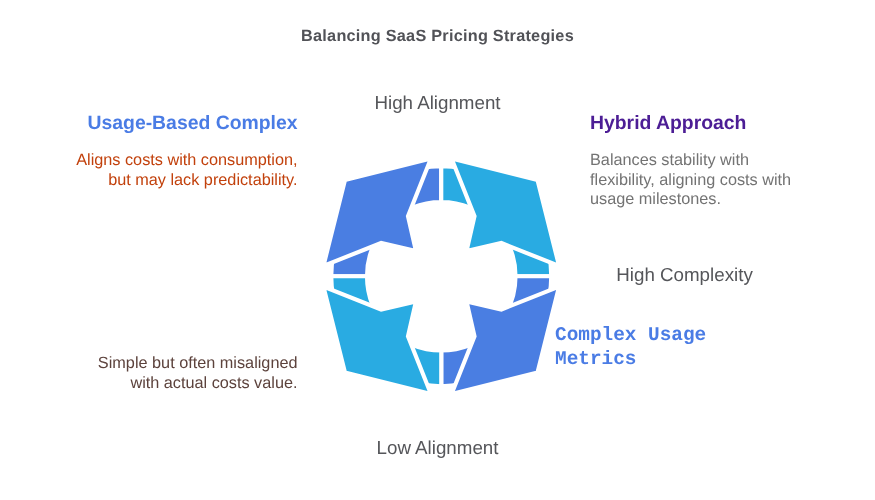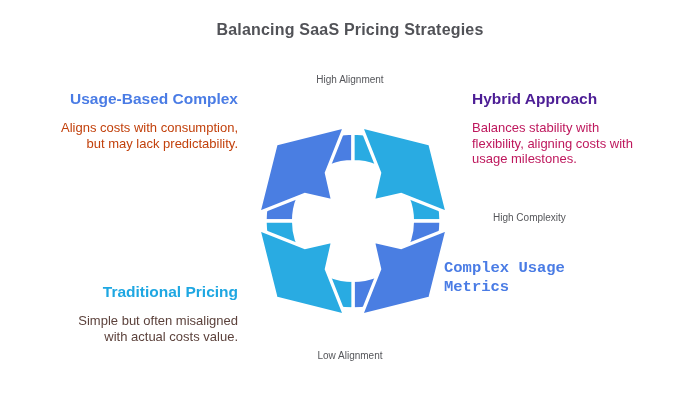--- a/index.html
+++ b/index.html
@@ -2,44 +2,44 @@
 <html><head>
 <meta charset="utf-8">
 <style>
   html,body { margin:0; padding:0; background:#ffffff; }
   .stage {
     position:relative; width:700px; height:400px; background:#ffffff;
     font-family:"Liberation Sans", sans-serif; overflow:hidden;
   }
   .title {
     position:absolute; top:21px; left:0; right:0; text-align:center;
-    font-size:16px; font-weight:bold; color:#515257; letter-spacing:.2px;
+    font-size:13px; font-weight:bold; color:#515257; letter-spacing:.2px;
   }
   .axis-label {
-    position:absolute; font-size:10px; color:#55565a; white-space:nowrap;
+    position:absolute; font-size:15px; color:#55565a; white-space:nowrap;
   }
   .axis-top    { top:74px;  left:0; right:0; text-align:center; }
   .axis-bottom { top:350px; left:0; right:0; text-align:center; }
   .axis-left   { top:212px; left:124px; }
   .axis-right  { top:212px; left:493px; }
 
   .icon-wrap { position:absolute; left:243px; top:111px; width:220px; height:220px; }
   .icon-wrap svg { width:100%; height:100%; overflow:visible; }
 
   .block { position:absolute; }
   .block h3 { margin:0 0 12px 0; font-size:15.5px; line-height:19px; font-weight:bold; }
   .block p  { margin:0; font-size:13px; line-height:15.5px; }
 
   .block-usage       { left:56px;  top:89px;  width:182px; text-align:right; }
   .block-usage h3    { color:#4a7ce5; }
   .block-usage p     { color:#c2410c; }
 
   .block-hybrid      { left:472px; top:89px;  width:180px; text-align:left; }
   .block-hybrid h3   { color:#4c1d95; }
-  .block-hybrid p    { color:#be185d; }
+  .block-hybrid p    { color:#737373; }
 
   .block-traditional { left:56px;  top:282px; width:182px; text-align:right; }
   .block-traditional h3 { color:#1ea7e2; }
   .block-traditional p  { color:#5c423c; }
 
   .block-complex     { left:444px; top:259px; width:180px; text-align:left;font-family:Liberation Mono, monospace; }
   .block-complex h3  { color:#4a7ce5; max-width:150px; }
   .block-complex p   { color:#4c4337; max-width:165px; }
 </style>
 </head>
@@ -74,21 +74,20 @@
     <h3>Usage-Based Complex</h3>
     <p>Aligns costs with consumption, but may lack predictability.</p>
   </div>
 
   <div class="block block-hybrid">
     <h3>Hybrid Approach</h3>
     <p>Balances stability with flexibility, aligning costs with usage milestones.</p>
   </div>
 
   <div class="block block-traditional">
-    <h3>Traditional Pricing</h3>
     <p>Simple but often misaligned with actual costs value.</p>
   </div>
 
   <div class="block block-complex">
     <h3>Complex Usage Metrics</h3>
   </div>
 
 </div>
 
 </body></html>

